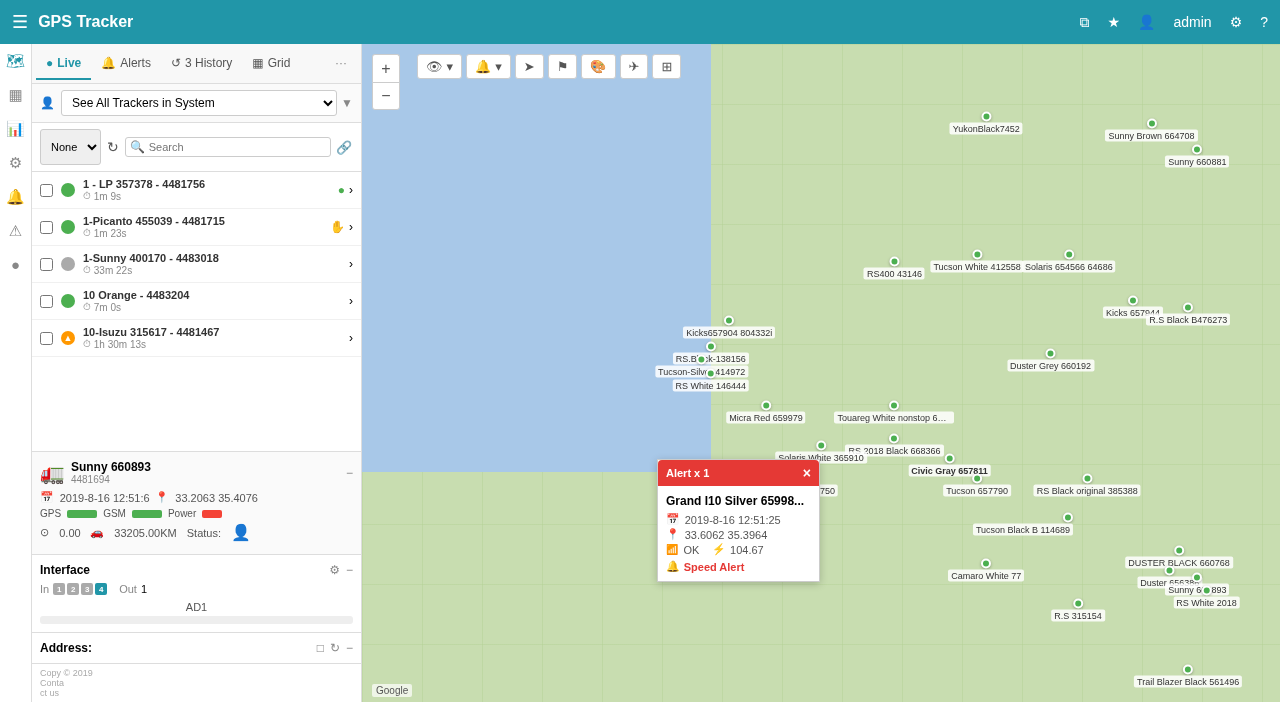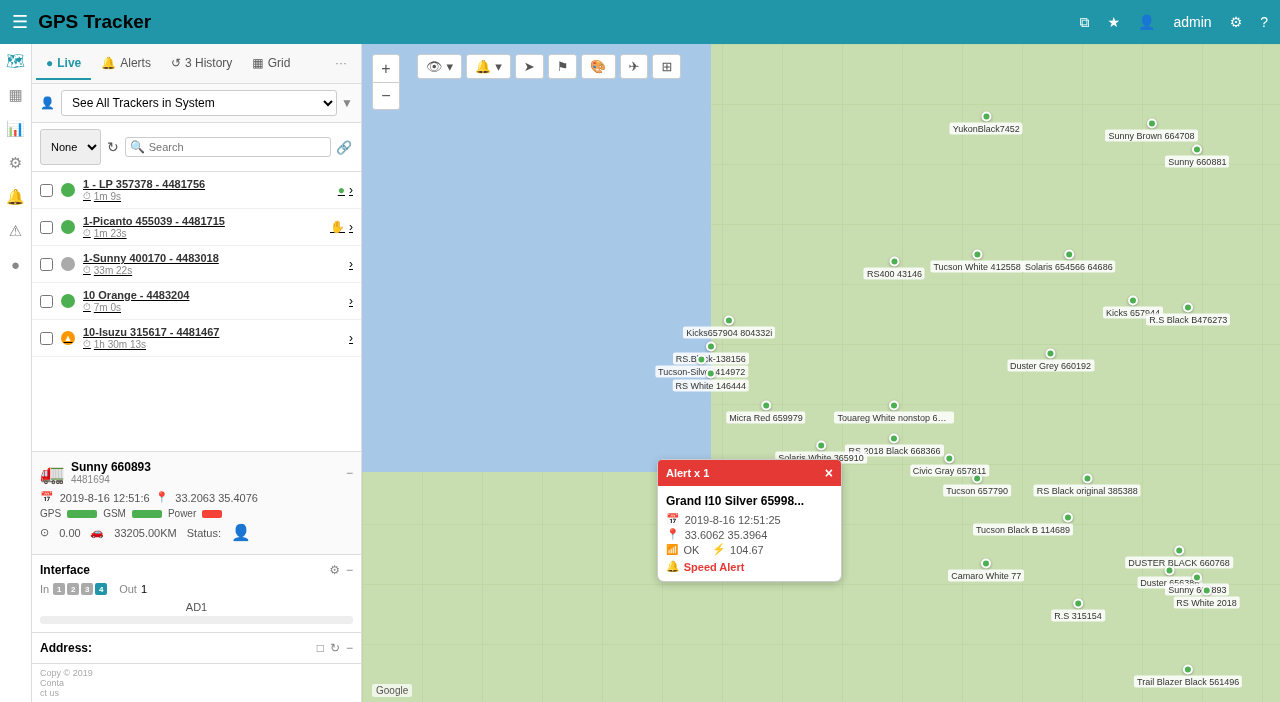--- a/index.html
+++ b/index.html
@@ -11,21 +11,21 @@
       background: #2196a8;
       display: flex;
       align-items: center;
       justify-content: space-between;
       padding: 0 12px;
       color: white;
       z-index: 100;
       position: relative;
     }
     .top-nav-left { display: flex; align-items: center; gap: 10px; }
-    .top-nav-logo { font-weight: bold; font-size: 19px; color: #000000; }
+    .top-nav-logo { font-weight: bold; font-size: 16px; color: #ffffff; }
     .hamburger { font-size: 18px; cursor: pointer; color: white; }
     .top-nav-right { display: flex; align-items: center; gap: 18px; }
     .top-nav-right span { cursor: pointer; color: white; font-size: 14px; }
 
     
     .main-layout { display: flex; height: calc(100vh - 44px); }
 
     
     .sidebar {
       width: 330px;
@@ -111,21 +111,20 @@
       width: 100%;
     }
     .search-icon { color: #888; font-size: 12px; margin-right: 3px; }
     .link-icon { color: #888; font-size: 13px; cursor: pointer; }
 
     
     .tracker-list {
       flex: 1;
       overflow-y: auto;
       background: white;
-      text-decoration: underline;
     }
     .tracker-item {
       display: flex;
       align-items: center;
       padding: 6px 8px;
       border-bottom: 1px solid #f0f0f0;
       cursor: pointer;
       position: relative;
     }
     .tracker-checkbox { margin-right: 6px; }
@@ -270,22 +269,22 @@
       color: #555;
     }
     .zoom-btn:first-child { border-radius: 3px 3px 0 0; border-bottom: none; }
     .zoom-btn:last-child { border-radius: 0 0 3px 3px; }
 
     
     .alert-popup {
       position: absolute;
       background: white;
       border: 1px solid #ccc;
-      border-radius: 7px;
-      width: 185px;
+      border-radius: 0;
+      width: 163px;
       box-shadow: 0 2px 8px rgba(0,0,0,0.2);
       z-index: 20;
       bottom: 120px;
       left: 295px;
     }
     .alert-header {
       background: #e53935;
       color: white;
       padding: 5px 8px;
       border-radius: 4px 4px 0 0;
@@ -701,21 +700,21 @@
             <div class="v-marker-label">RS 2018 Black 668366</div>
           </div>
           <div class="v-marker" style="left: 50%; top: 62%;">
             <div class="v-marker-dot"></div>
             <div class="v-marker-label">Solaris White 365910</div>
           </div>
           <div class="v-marker" style="left: 48%; top: 67%;">
             <div class="v-marker-dot"></div>
             <div class="v-marker-label">Mazda3 153750</div>
           </div>
-          <div class="v-marker" style="left: 64%; top: 64%;">
+          <div class="v-marker" style="left: 64%; top: 64%; font-weight: bold;">
             <div class="v-marker-dot"></div>
             <div class="v-marker-label">Civic Gray 657811</div>
           </div>
           <div class="v-marker" style="left: 67%; top: 67%;">
             <div class="v-marker-dot"></div>
             <div class="v-marker-label">Tucson 657790</div>
           </div>
           <div class="v-marker" style="left: 58%; top: 34%;">
             <div class="v-marker-dot"></div>
             <div class="v-marker-label">RS400 43146</div>

